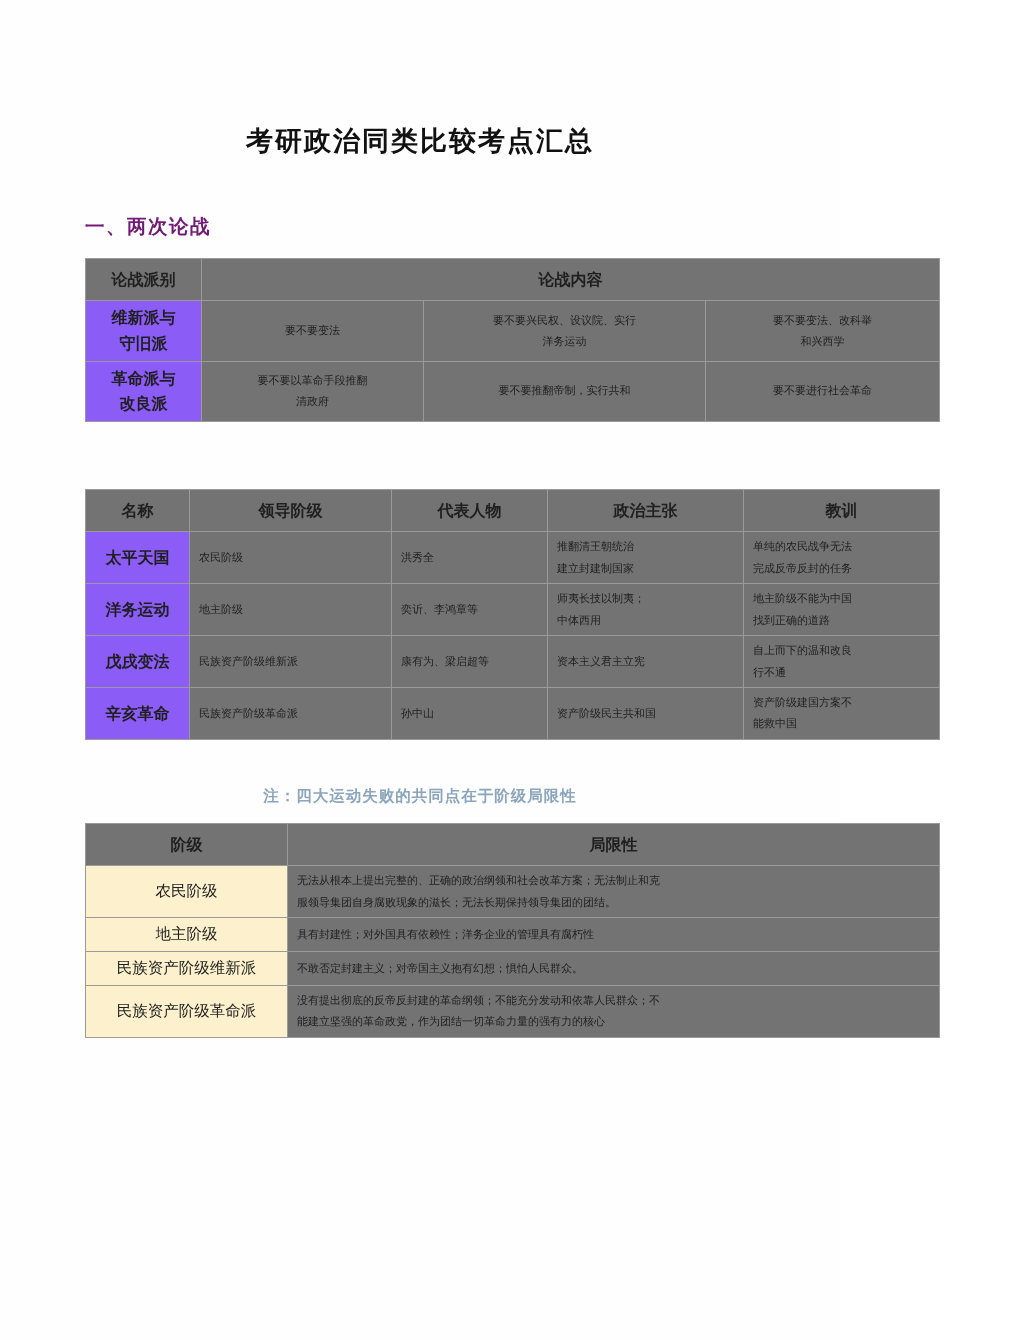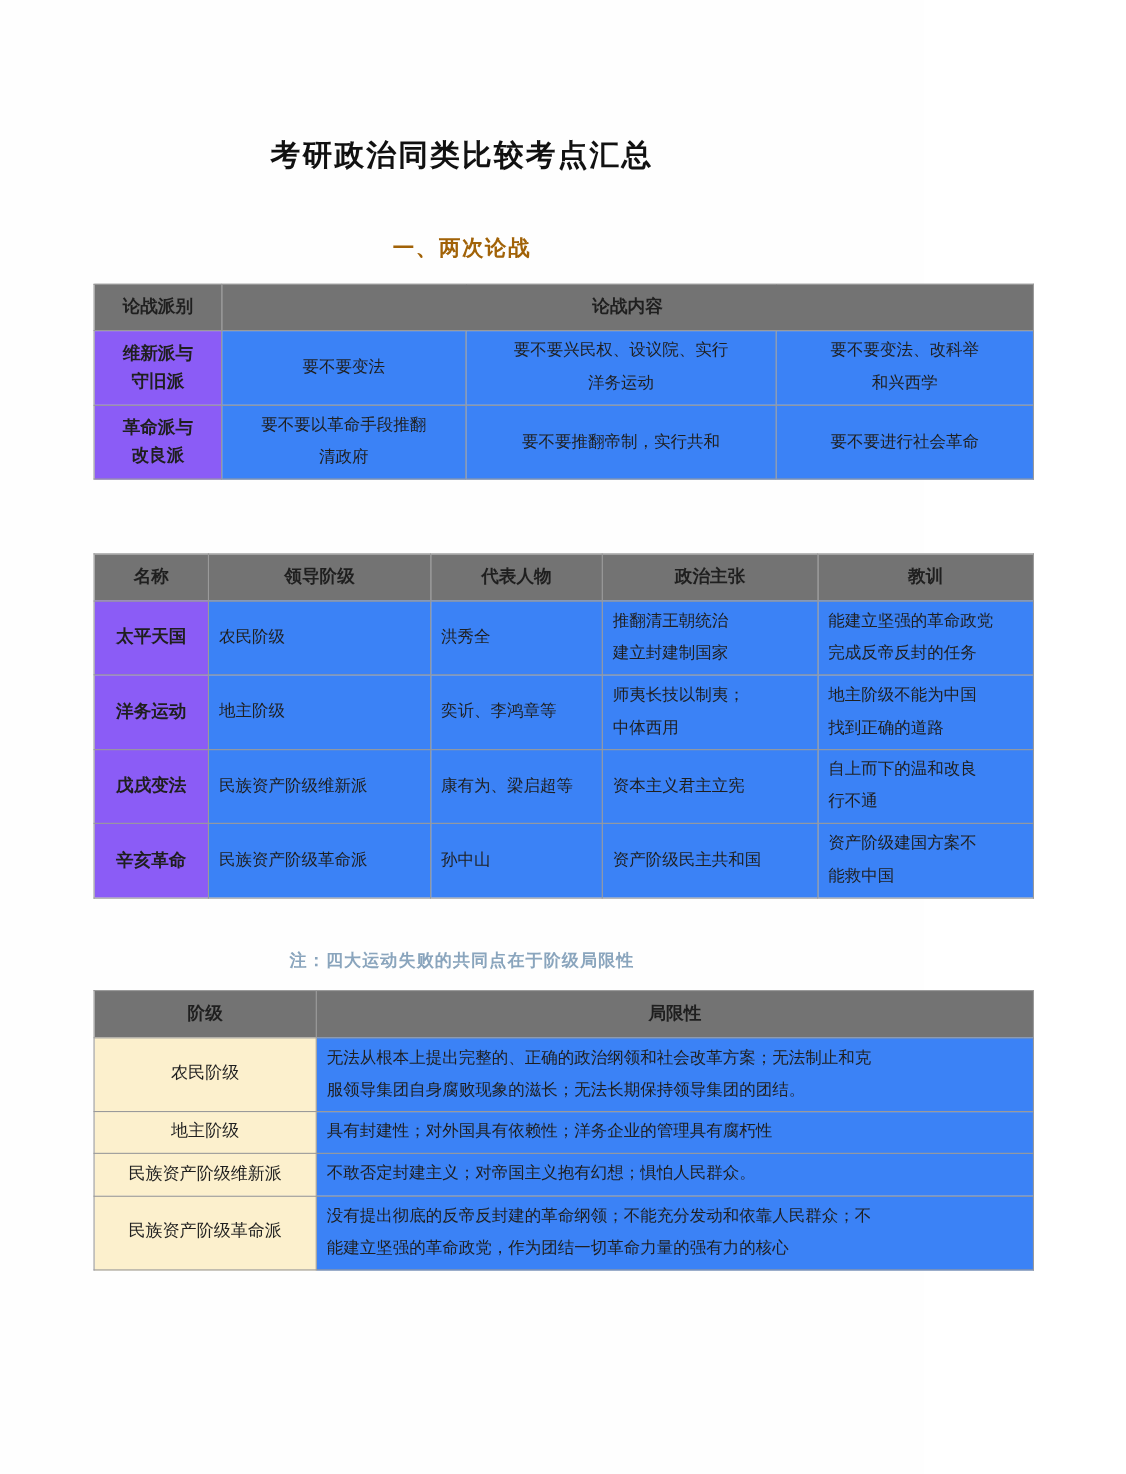--- a/index.html
+++ b/index.html
@@ -27,24 +27,23 @@
   .doc-title {
     text-align: center;
     font-size: 27px;
     font-weight: bold;
     letter-spacing: 2px;
     color: #111;
     padding-top: 125px;
     line-height: 1.2;
   }
   .section-title {
-    text-align: center;
     font-size: 19.5px;
     font-weight: bold;
-    color: #a16207;
+    color: #701a75;
     letter-spacing: 1.5px;
     line-height: 1.2;
   }
   .sec1-title { padding-top: 58px; padding-bottom: 0; }
   .sec2-title { padding-top: 0; padding-bottom: 0; }
 
   .note {
     text-align: center;
     font-size: 15.5px;
     font-weight: bold;
@@ -54,22 +53,22 @@
 
   
   table {
     border-collapse: collapse;
     width: 854px;
     table-layout: fixed;
     border: 1px solid #808080;
   }
   table td {
     border: 1px solid #9a9a9a;
-    background: #3b82f6;
-    font-size: 15px;
+    background: #737373;
+    font-size: 11px;
     line-height: 1.95;
     color: #1f1f1f;
     padding: 4px 9px;
     vertical-align: middle;
     word-break: break-all;
   }
   td.hdr {
     background: #737373;
     text-align: center;
     font-weight: bold;
@@ -190,21 +189,21 @@
           <span class="cellline">农民阶级</span>
         </td>
         <td class="lft">
           <span class="cellline">洪秀全</span>
         </td>
         <td class="lft">
           <span class="cellline">推翻清王朝统治</span>
           <span class="cellline">建立封建制国家</span>
         </td>
         <td class="lft">
-          <span class="cellline">能建立坚强的革命政党</span>
+          <span class="cellline">单纯的农民战争无法</span>
           <span class="cellline">完成反帝反封的任务</span>
         </td>
       </tr>
 
       <tr>
         <td class="lbl">
           <span class="cellline">洋务运动</span>
         </td>
         <td class="lft">
           <span class="cellline">地主阶级</span>

